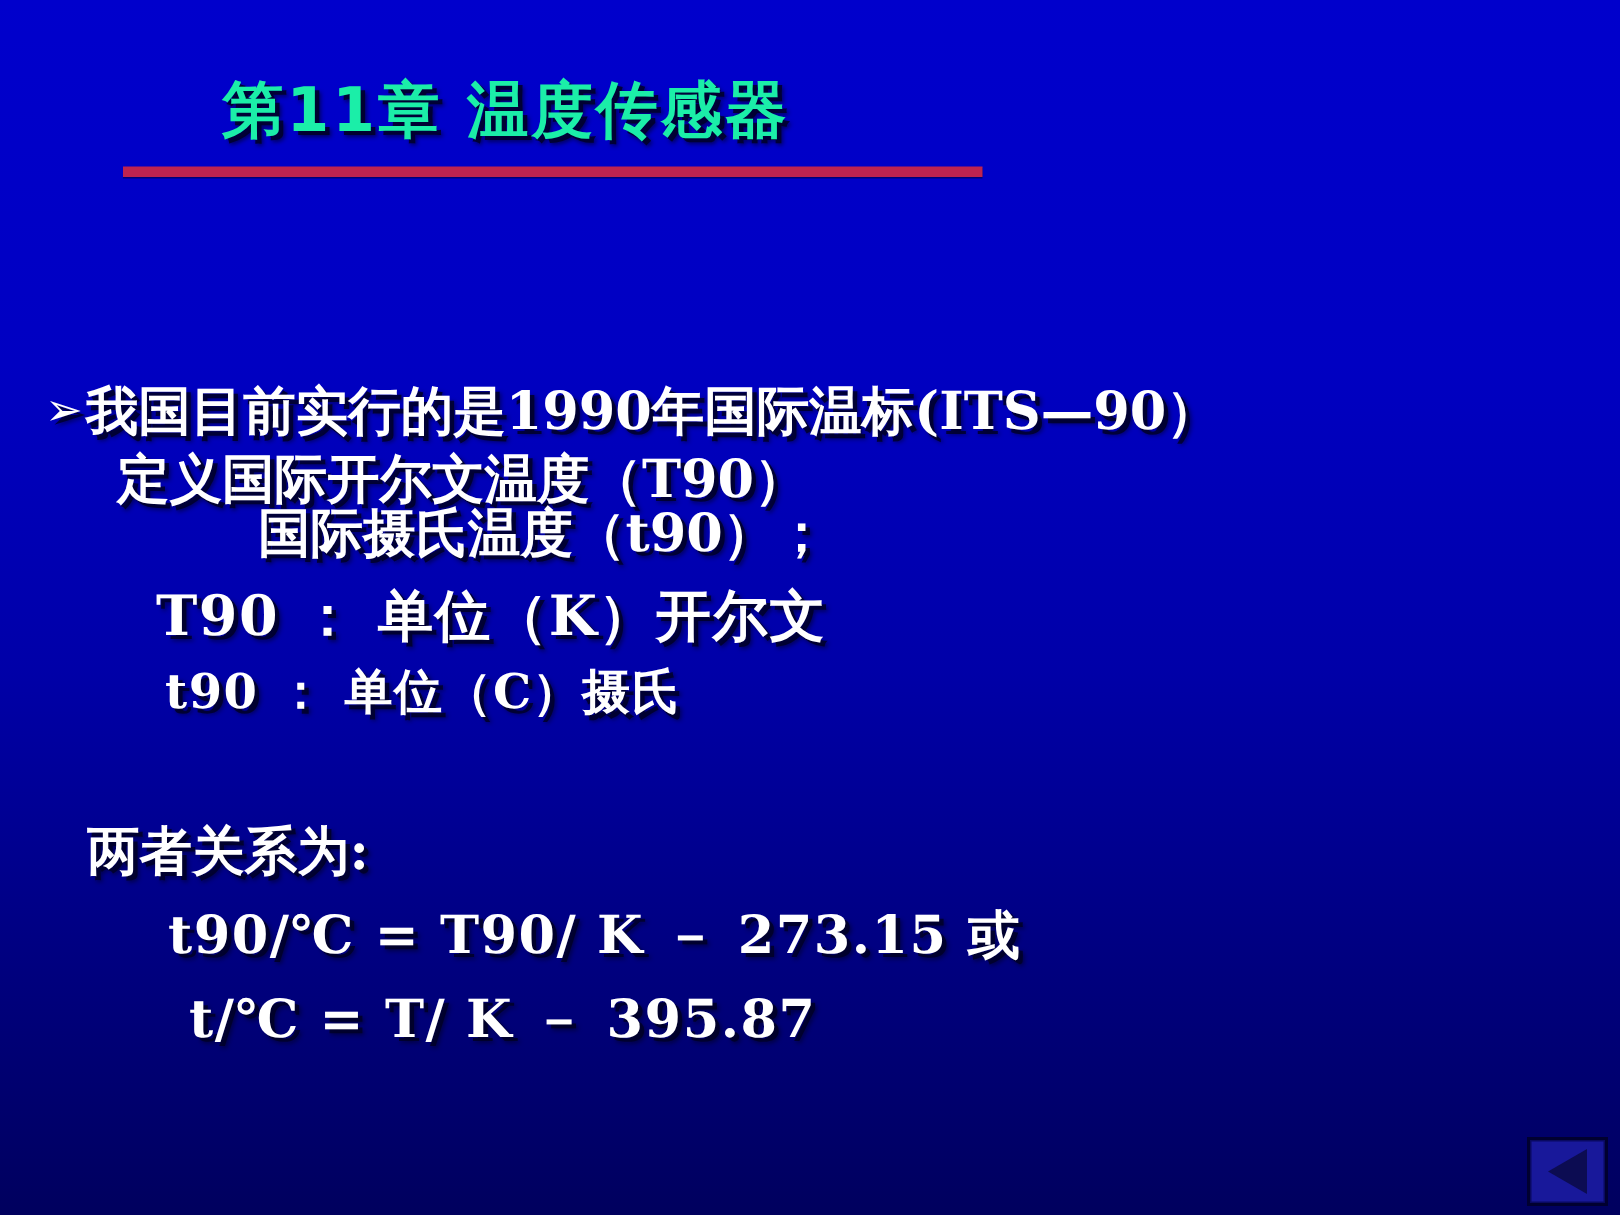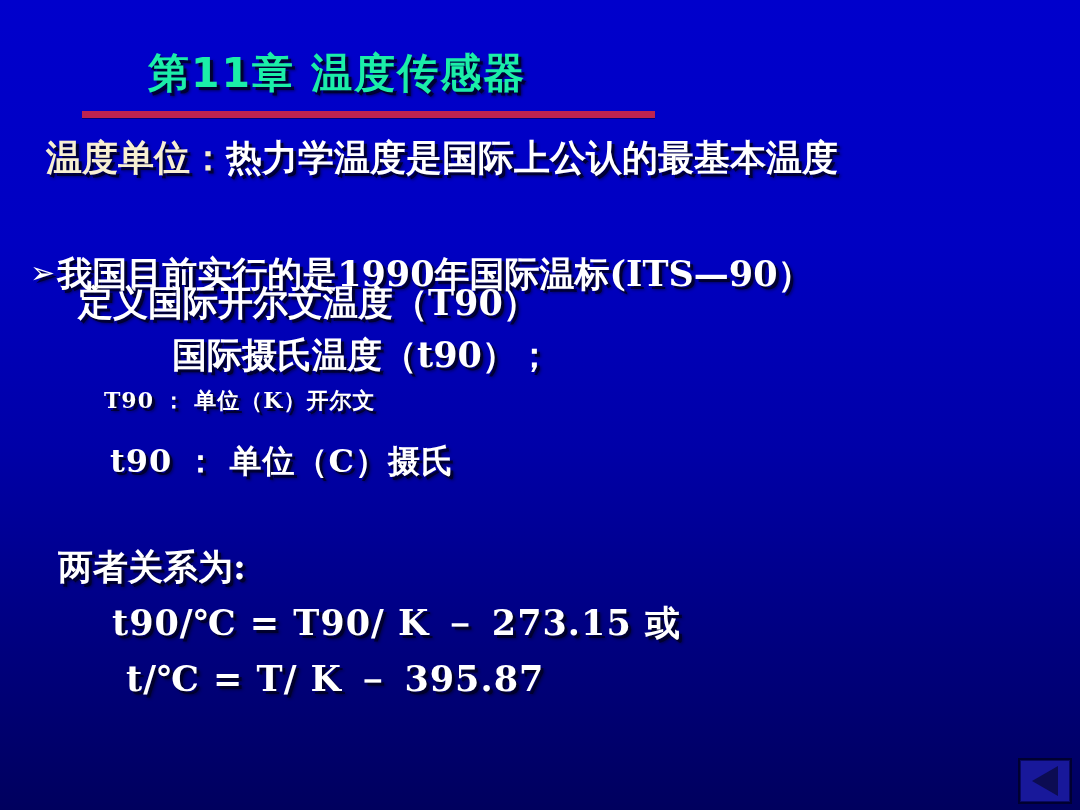--- a/index.html
+++ b/index.html
@@ -93,23 +93,23 @@
     letter-spacing: 0px;
     margin-top: 23px;
   }
   .bullet-mark {
     display: inline-block;
     font-family: "DejaVu Sans", sans-serif;
     font-size: 30px;
     transform: translateY(-3px);
     margin-right: 2px;
   }
-  .l2 { position: absolute; left: 78px;  top: 52px;  font-size: 35px; }
+  .l2 { position: absolute; left: 78px;  top: 68px;  font-size: 35px; }
   .l3 { position: absolute; left: 172px; top: 104px; font-size: 35px; }
-  .l4 { position: absolute; left: 104px; top: 158px; font-size: 22px; letter-spacing: 1px; }
+  .l4 { position: absolute; left: 104px; top: 158px; font-size: 37px; letter-spacing: 1px; }
   .l5 { position: absolute; left: 110px; top: 212px; font-size: 32px; letter-spacing: 1px; }
 
   #relation {
     position: absolute;
     left: 0;
     top: 544px;
     width: 1080px;
   }
   .r1 { position: absolute; left: 58px;  top: 0;   font-size: 35px; }
   .r2 { position: absolute; left: 112px; top: 56px; font-size: 35px; letter-spacing: 1px; }
@@ -140,23 +140,20 @@
 </head>
 <body>
 
 <div id="slide">
 
   <div id="header">
     <div class="chapter-title">第11章 温度传感器</div>
     <div class="rule"></div>
   </div>
 
-  <div id="subtitle">
-    <span class="label">温度单位：</span><span class="value">热力学温度是国际上公认的最基本温度</span>
-  </div>
 
   <div id="body">
 
     <div class="line l-bullet">
       <span class="bullet-mark">➢</span><span>我国目前实行的是1990年国际温标(ITS—90）</span>
     </div>
 
     <div class="line l2">定义国际开尔文温度（T90）</div>
 
     <div class="line l3">国际摄氏温度（t90）；</div>

